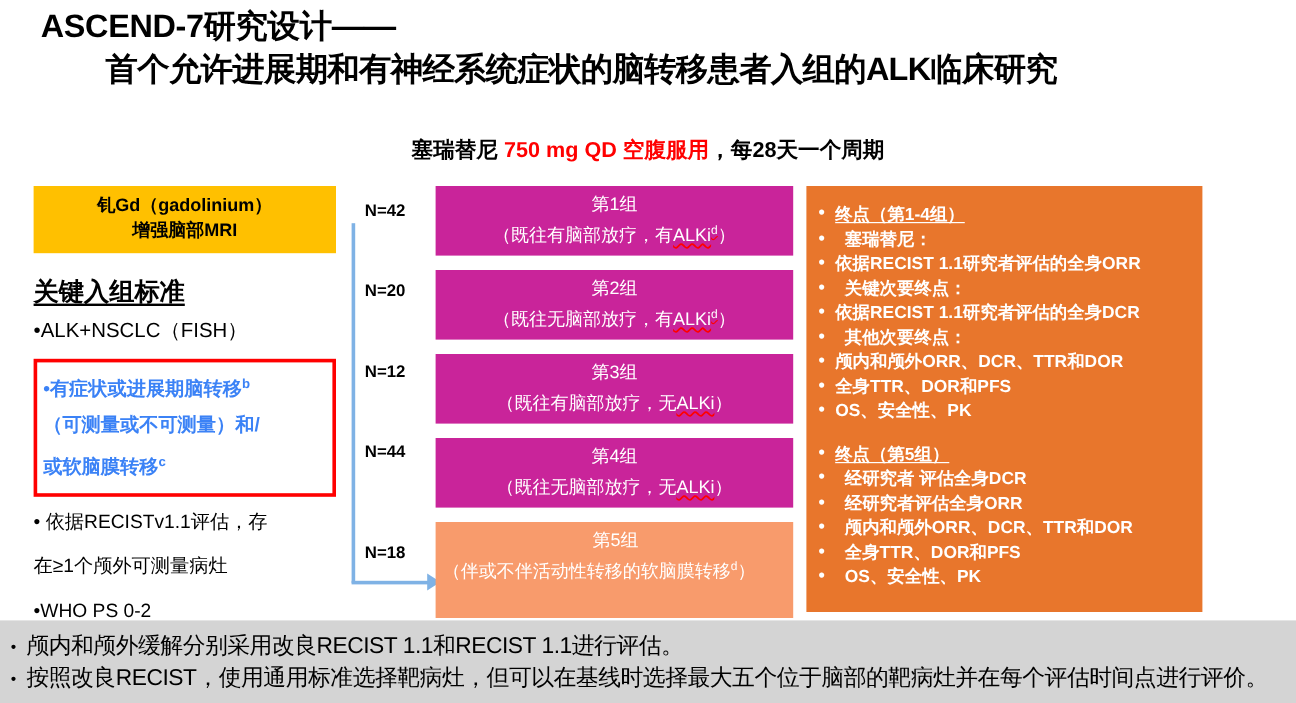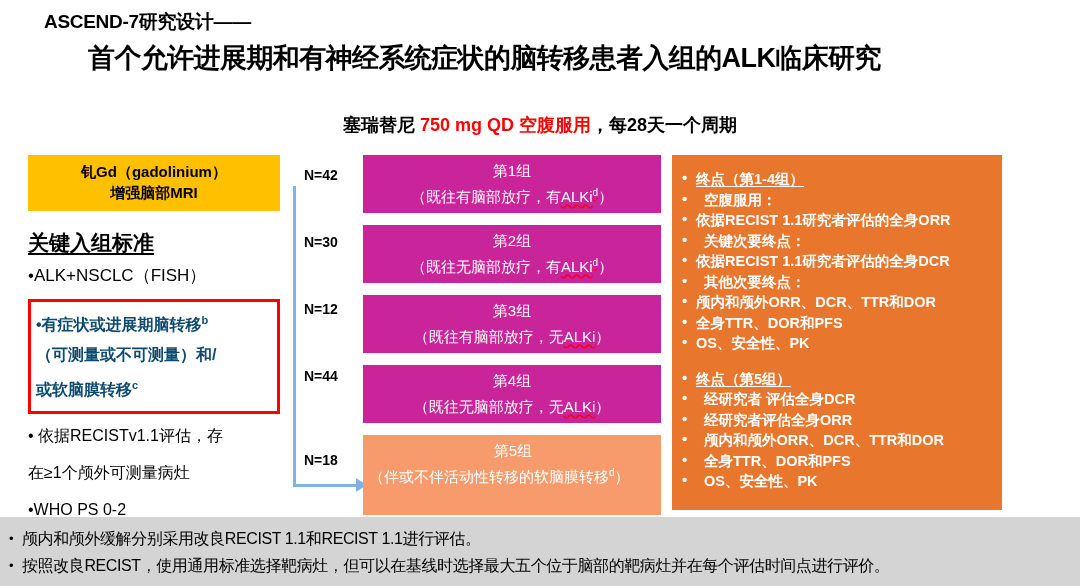--- a/index.html
+++ b/index.html
@@ -16,24 +16,24 @@
     color: #000000;
   }
 
   
   #title-block {
     position: absolute;
     left: 0; top: 4px;
     width: 1080px;
   }
   .title-line1 {
-    font-size: 19px;
+    font-size: 27px;
     font-weight: bold;
     letter-spacing: -0.3px;
-    padding-left: 44px;
+    padding-left: 34px;
     line-height: 36px;
     white-space: nowrap;
   }
   .title-line2 {
     font-size: 27px;
     font-weight: bold;
     letter-spacing: -0.6px;
     padding-left: 88px;
     line-height: 36px;
     white-space: nowrap;
@@ -75,21 +75,21 @@
   .crit-item {
     font-size: 17px;
     line-height: 30px;
     margin-top: 4px;
     white-space: nowrap;
   }
   #red-box {
     border: 3px solid #FF0000;
     margin-top: 8px;
     padding: 3px 9px 5px 5px;
-    color: #0c4a6e;
+    color: #3b82f6;
     font-weight: bold;
     font-size: 16px;
     line-height: 30px;
   }
   #red-box sup { font-size: 11px; }
   .crit-wrap {
     font-size: 16px;
     line-height: 31px;
     margin-top: 6px;
   }
@@ -195,21 +195,21 @@
   #footer {
     position: absolute;
     left: 0; top: 517px;
     width: 1080px;
     height: 69px;
     background: #D4D4D4;
     box-sizing: border-box;
     padding: 8px 6px 0 6px;
   }
   .foot-item {
-    font-size: 16px;
+    font-size: 19px;
     line-height: 27px;
     position: relative;
     padding-left: 16px;
     white-space: nowrap;
     letter-spacing: -0.4px;
   }
   .foot-item::before {
     content: "\2022";
     position: absolute;
     left: 3px;
@@ -246,21 +246,21 @@
     <div><span>或软脑膜转移</span><sup>c</sup></div>
   </div>
 
   <div class="crit-wrap">• 依据RECISTv1.1评估，存</div>
   <div class="crit-wrap">在≥1个颅外可测量病灶</div>
   <div class="crit-wrap">•WHO PS 0-2</div>
 </div>
 
 <div id="n-col">
   <div class="n-label" style="top:12px">N=42</div>
-  <div class="n-label" style="top:79px">N=30</div>
+  <div class="n-label" style="top:79px">N=20</div>
   <div class="n-label" style="top:146px">N=12</div>
   <div class="n-label" style="top:213px">N=44</div>
   <div class="n-label" style="top:297px">N=18</div>
 </div>
 <div id="connector-vline"></div>
 <div id="connector-hline"></div>
 <div id="connector-arrow"></div>
 
 <div id="groups">
 
@@ -286,21 +286,21 @@
 
   <div class="group-box orange" style="height:80px">
     <span class="gname" style="text-align:center">第5组</span>
     <span class="gdesc"><span>（伴或不伴活动性转移的软脑膜转移</span><sup>d</sup><span>）</span></span>
   </div>
 </div>
 
 <div id="endpoints">
   <ul class="ep-list">
     <li class="head">终点（第1-4组）</li>
-    <li class="sub">空腹服用：</li>
+    <li class="sub">塞瑞替尼：</li>
     <li>依据RECIST 1.1研究者评估的全身ORR</li>
     <li class="sub">关键次要终点：</li>
     <li>依据RECIST 1.1研究者评估的全身DCR</li>
     <li class="sub">其他次要终点：</li>
     <li>颅内和颅外ORR、DCR、TTR和DOR</li>
     <li>全身TTR、DOR和PFS</li>
     <li>OS、安全性、PK</li>
   </ul>
 
   <div class="ep-gap"></div>

